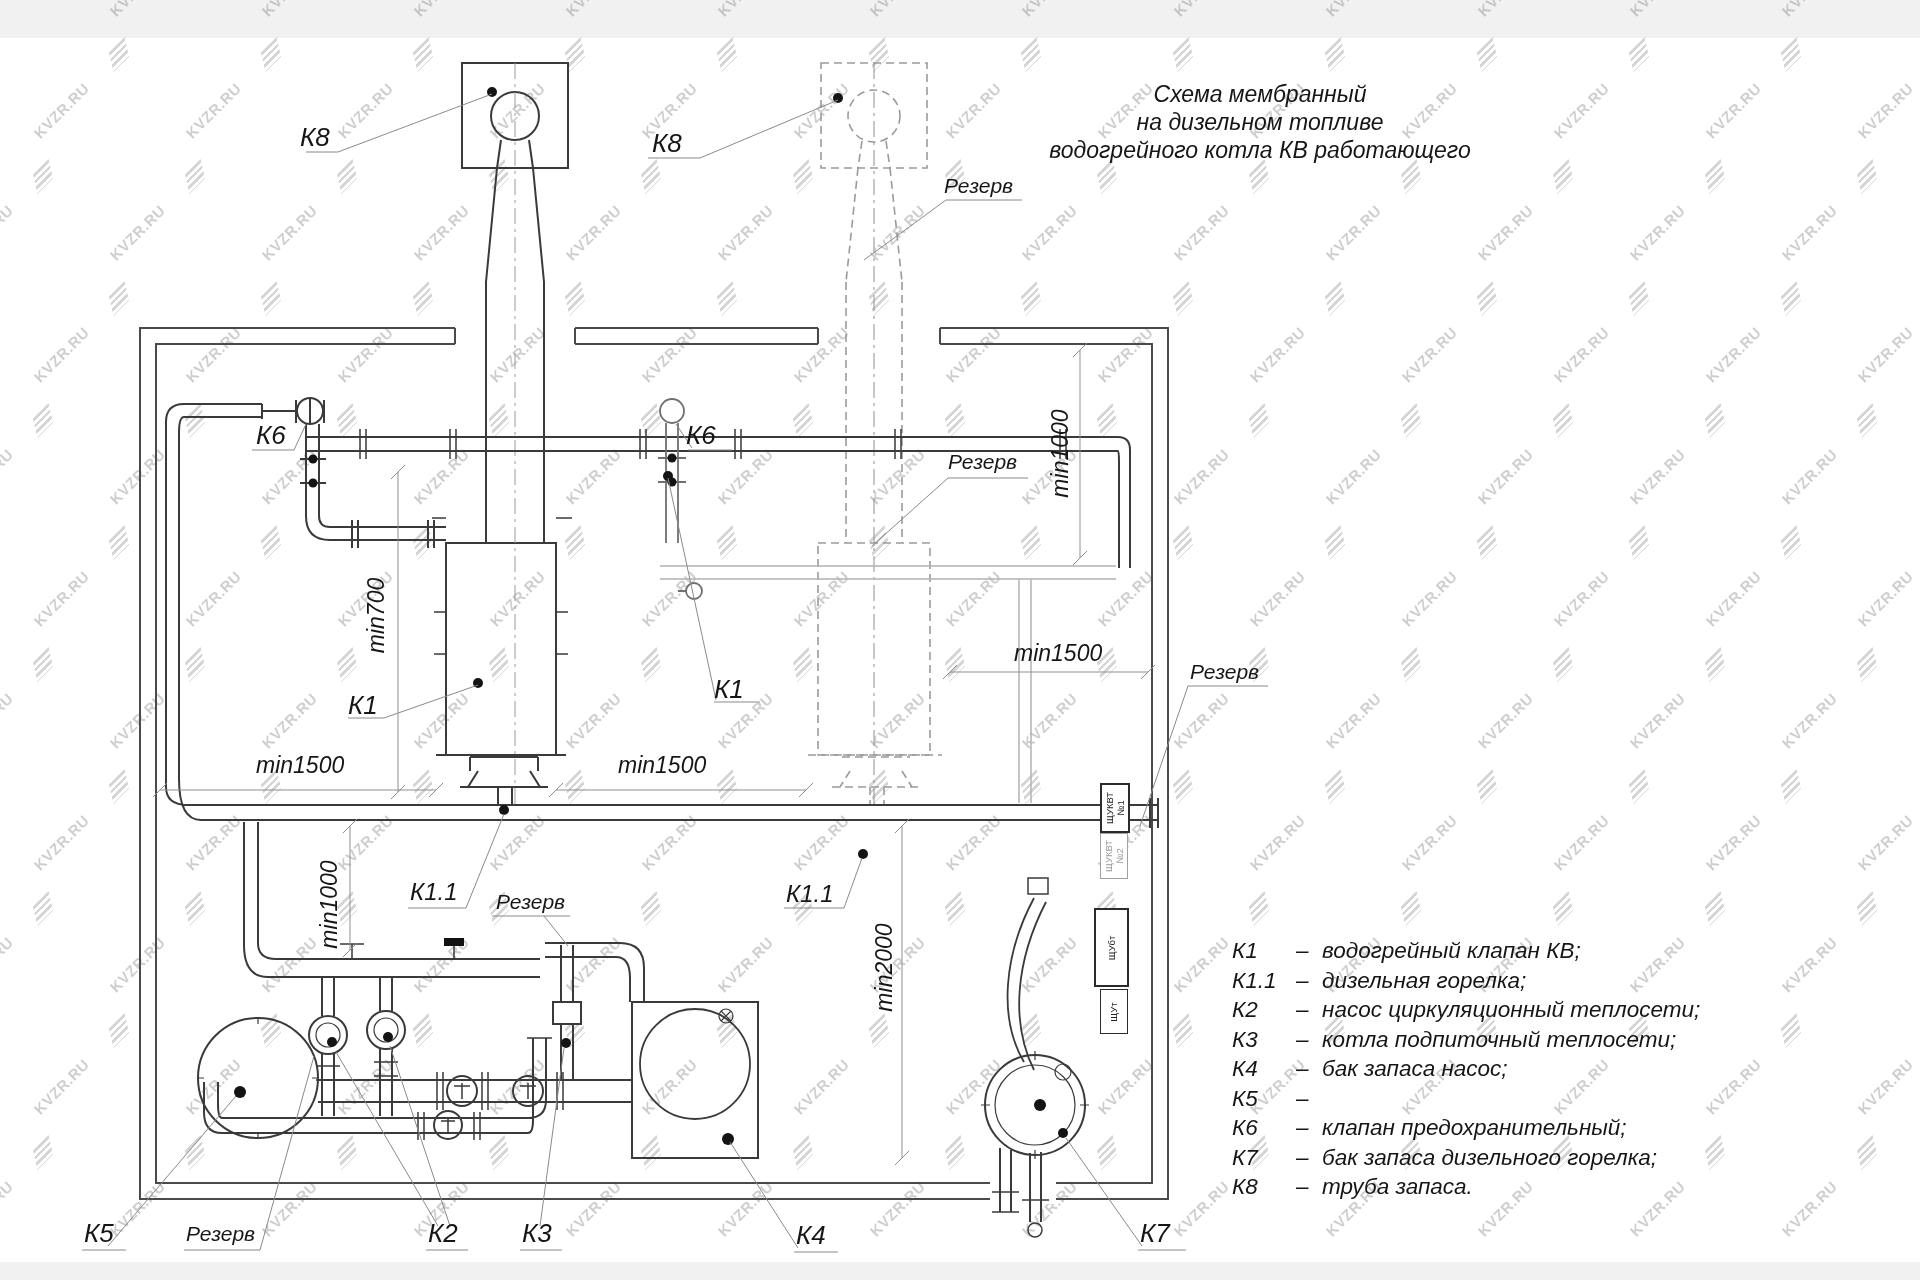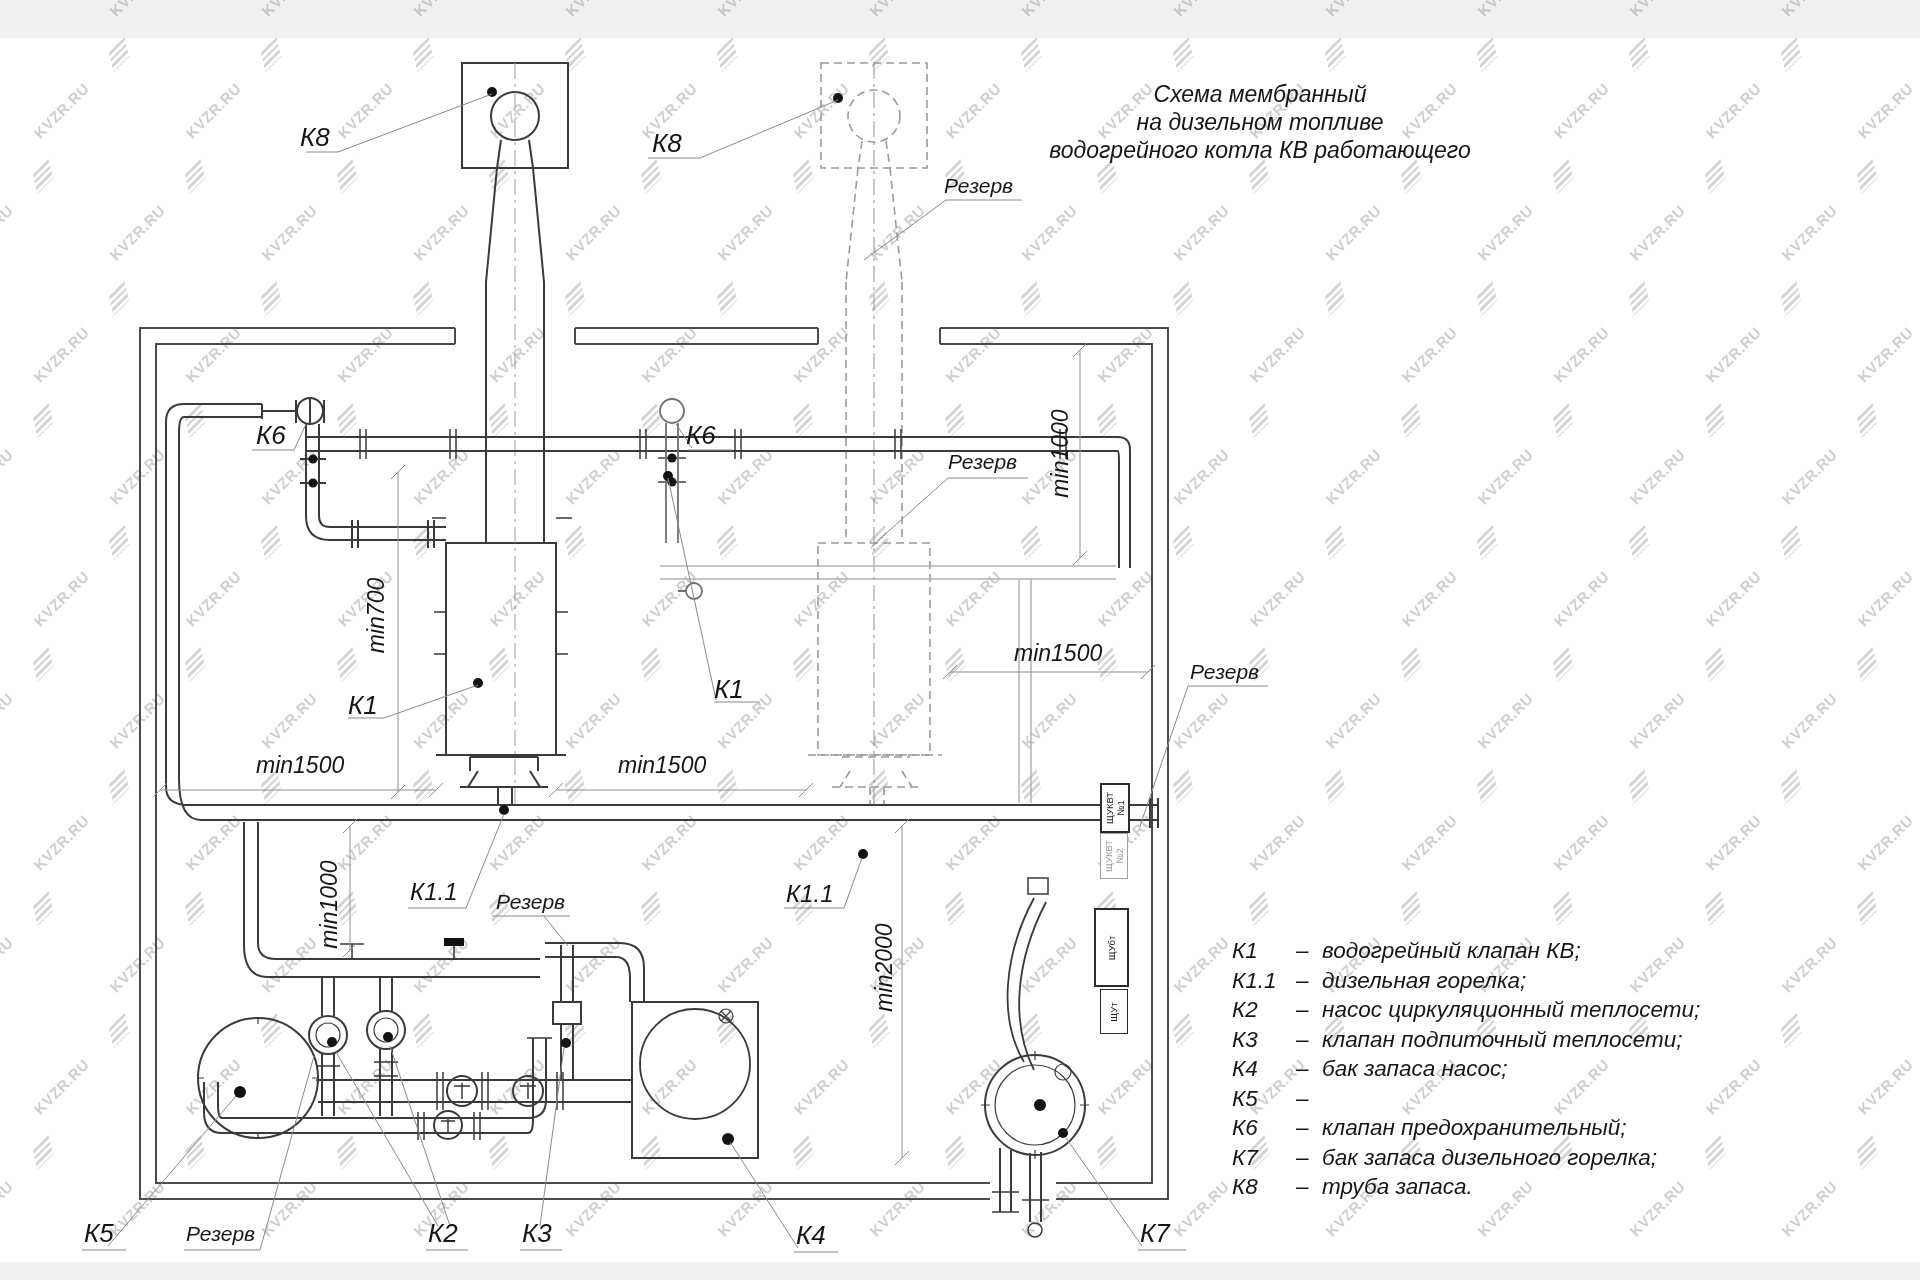--- a/index.html
+++ b/index.html
@@ -556,21 +556,21 @@
         <span class="legend-desc">дизельная горелка;</span>
       </div>
       <div class="legend-row">
         <span class="legend-code">К2</span>
         <span class="legend-dash">–</span>
         <span class="legend-desc">насос циркуляционный теплосети;</span>
       </div>
       <div class="legend-row">
         <span class="legend-code">К3</span>
         <span class="legend-dash">–</span>
-        <span class="legend-desc">клапан подпиточный теплосети;</span>
+        <span class="legend-desc">котла подпиточный теплосети;</span>
       </div>
       <div class="legend-row">
         <span class="legend-code">К4</span>
         <span class="legend-dash">–</span>
         <span class="legend-desc">бак запаса насос;</span>
       </div>
       <div class="legend-row">
         <span class="legend-code">К5</span>
         <span class="legend-dash">–</span>
       </div>

